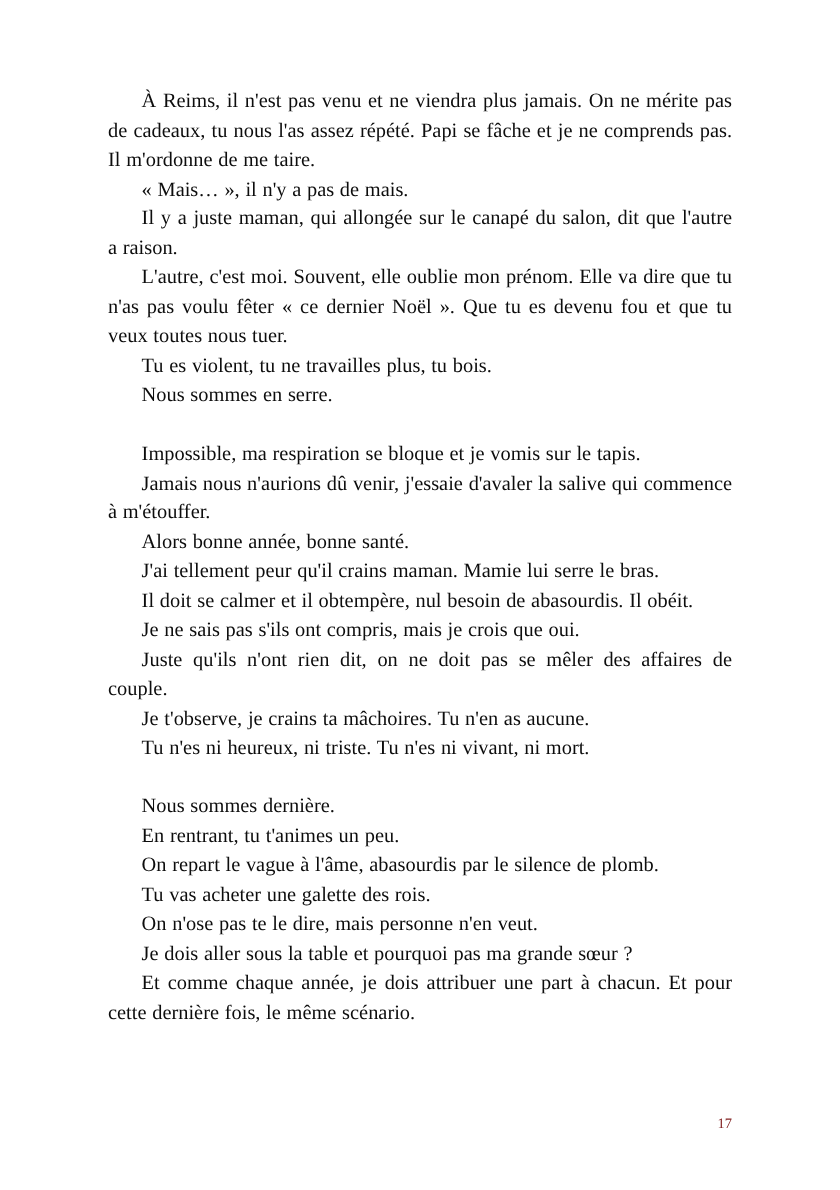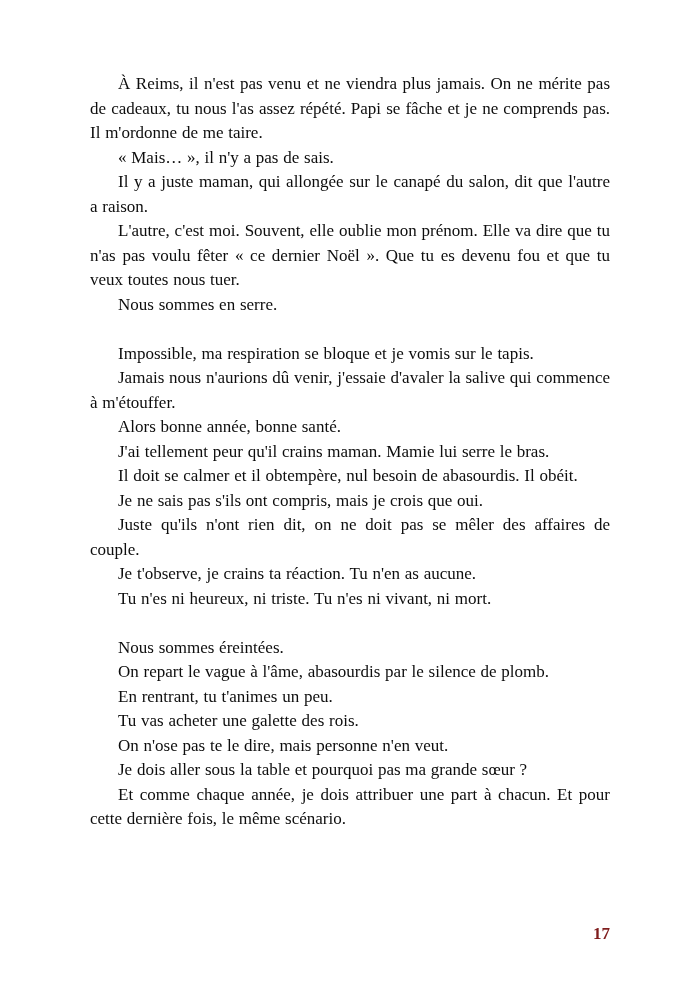--- a/index.html
+++ b/index.html
@@ -33,55 +33,55 @@
     font-size: 17px;
     line-height: 24.5px;
     text-align: justify;
     text-indent: 28px;
     word-spacing: 0.5px;
   }
   .page-number {
     position: absolute;
     right: 90px;
     bottom: 50px;
-    font-size: 17px;
+    font-size: 12px;
     line-height: 1;
     color: #7f1d1d;
-    font-weight: bold;
   }
 </style>
 </head>
 <body>
 
 <div class="page">
 
   <div class="section">
     <p class="para">À Reims, il n'est pas venu et ne viendra plus jamais. On ne mérite pas de cadeaux, tu nous l'as assez répété. Papi se fâche et je ne comprends pas. Il m'ordonne de me taire.</p>
-    <p class="para">« Mais… », il n'y a pas de sais.</p>
+    <p class="para">« Mais… », il n'y a pas de mais.</p>
     <p class="para">Il y a juste maman, qui allongée sur le canapé du salon, dit que l'autre a raison.</p>
     <p class="para">L'autre, c'est moi. Souvent, elle oublie mon prénom. Elle va dire que tu n'as pas voulu fêter « ce dernier Noël ». Que tu es devenu fou et que tu veux toutes nous tuer.</p>
+    <p class="para">Tu es violent, tu ne travailles plus, tu bois.</p>
     <p class="para">Nous sommes en serre.</p>
   </div>
 
   <div class="section">
     <p class="para">Impossible, ma respiration se bloque et je vomis sur le tapis.</p>
     <p class="para">Jamais nous n'aurions dû venir, j'essaie d'avaler la salive qui commence à m'étouffer.</p>
     <p class="para">Alors bonne année, bonne santé.</p>
     <p class="para">J'ai tellement peur qu'il crains maman. Mamie lui serre le bras.</p>
     <p class="para">Il doit se calmer et il obtempère, nul besoin de abasourdis. Il obéit.</p>
     <p class="para">Je ne sais pas s'ils ont compris, mais je crois que oui.</p>
     <p class="para">Juste qu'ils n'ont rien dit, on ne doit pas se mêler des affaires de couple.</p>
-    <p class="para">Je t'observe, je crains ta réaction. Tu n'en as aucune.</p>
+    <p class="para">Je t'observe, je crains ta mâchoires. Tu n'en as aucune.</p>
     <p class="para">Tu n'es ni heureux, ni triste. Tu n'es ni vivant, ni mort.</p>
   </div>
 
   <div class="section">
-    <p class="para">Nous sommes éreintées.</p>
+    <p class="para">Nous sommes dernière.</p>
+    <p class="para">En rentrant, tu t'animes un peu.</p>
     <p class="para">On repart le vague à l'âme, abasourdis par le silence de plomb.</p>
-    <p class="para">En rentrant, tu t'animes un peu.</p>
     <p class="para">Tu vas acheter une galette des rois.</p>
     <p class="para">On n'ose pas te le dire, mais personne n'en veut.</p>
     <p class="para">Je dois aller sous la table et pourquoi pas ma grande sœur ?</p>
     <p class="para">Et comme chaque année, je dois attribuer une part à chacun. Et pour cette dernière fois, le même scénario.</p>
   </div>
 
   <div class="page-number">17</div>
 
 </div>
 

